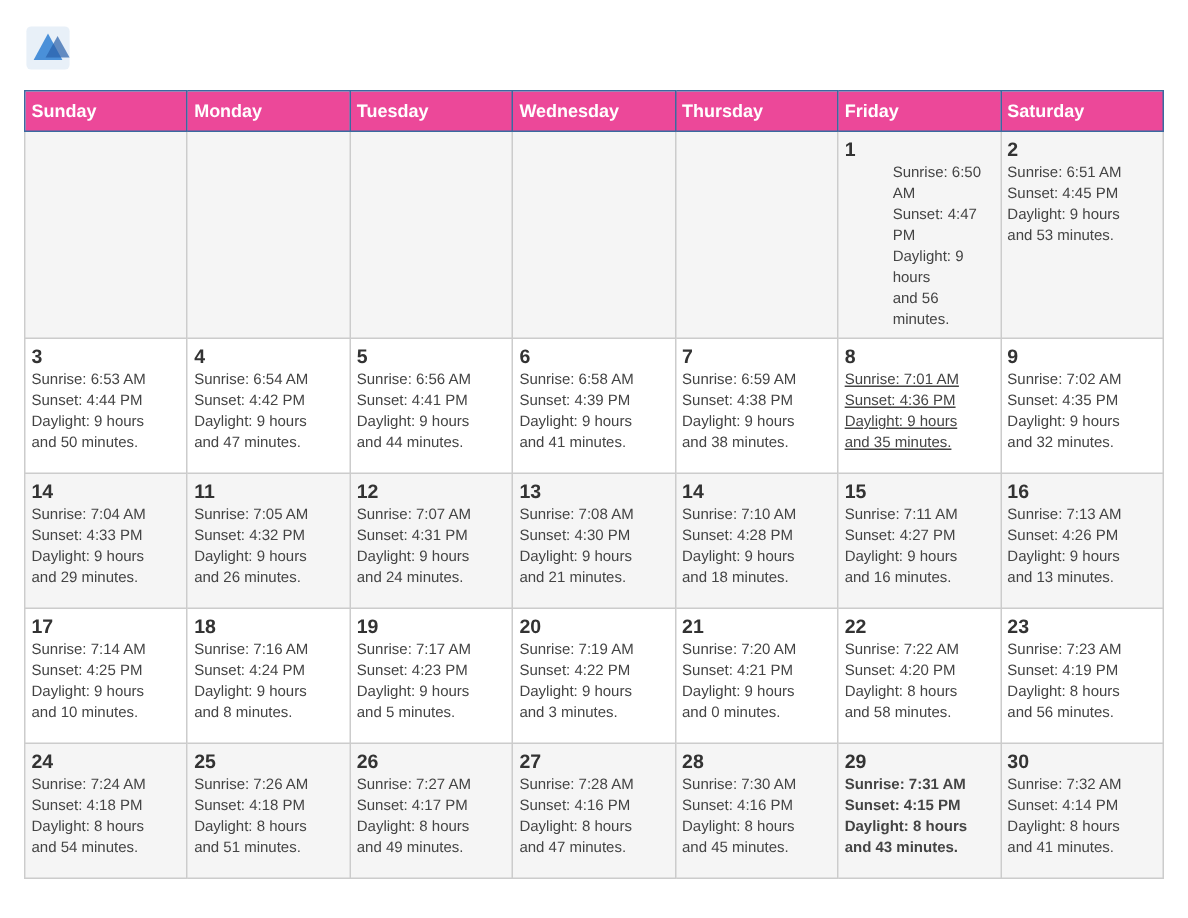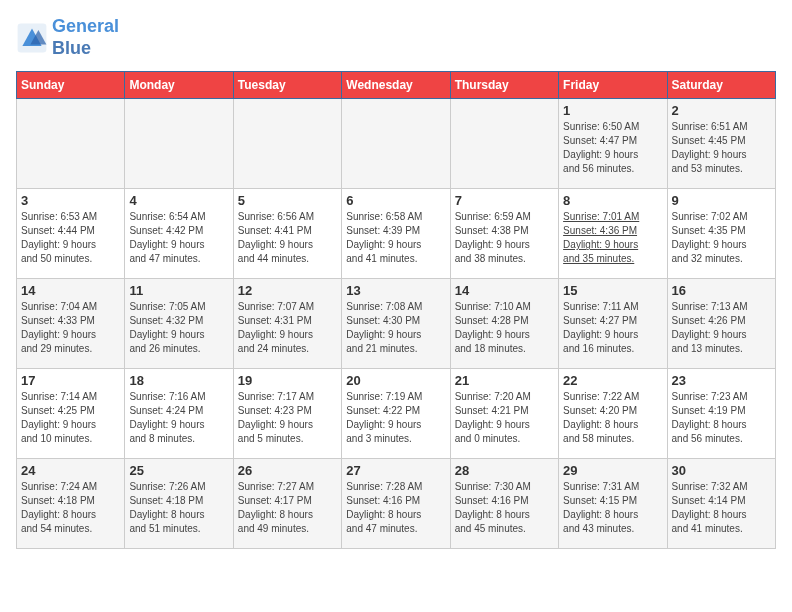--- a/index.html
+++ b/index.html
@@ -41,21 +41,21 @@
     .subtitle {
       font-size: 14px;
       color: #555;
     }
     table {
       width: 100%;
       border-collapse: collapse;
       table-layout: fixed;
     }
     thead tr th {
-      background: #ef4444;
+      background: #ec4899;
       color: #fff;
       font-size: 12px;
       font-weight: bold;
       padding: 6px 4px;
       text-align: left;
       border: 1px solid #3a6aa0;
     }
     tbody tr td {
       vertical-align: top;
       font-size: 10px;
@@ -84,24 +84,20 @@
 </head>
 <body>
 
 <div class="header">
   <div class="logo">
     <svg class="logo-icon" viewBox="0 0 40 40">
       <rect x="2" y="2" width="36" height="36" rx="4" fill="#e8f0f8"></rect>
       <polygon points="20,8 32,30 8,30" fill="#4a90d9"></polygon>
       <polygon points="28,10 38,28 18,28" fill="#2a60a9" opacity="0.7"></polygon>
     </svg>
-    <div class="logo-text">
-      <div><span>General</span></div>
-      <div style="color:#4a7ab5">Blue</div>
-    </div>
   </div>
   <div class="title-block">
     <div class="month-title"></div>
     <div class="subtitle"></div>
   </div>
 </div>
 
 <table>
   <thead>
     <tr>
@@ -116,21 +112,21 @@
   </thead>
   <tbody id="calendar-body">
   <tr>
         <td class="empty"></td>
         <td class="empty"></td>
         <td class="empty"></td>
         <td class="empty"></td>
         <td class="empty"></td>
         <td>
           <div class="day-num">1</div>
-          <div class="day-detail" style="white-space: pre-line;">Sunrise: 6:50 AM
+          <div class="day-detail" style="white-space: pre-line; margin-left: 32px;">Sunrise: 6:50 AM
 Sunset: 4:47 PM
 Daylight: 9 hours
 and 56 minutes.</div>
         </td>
         <td>
           <div class="day-num">2</div>
           <div class="day-detail" style="white-space: pre-line;">Sunrise: 6:51 AM
 Sunset: 4:45 PM
 Daylight: 9 hours
 and 53 minutes.</div>
@@ -320,21 +316,21 @@
         </td>
         <td>
           <div class="day-num">28</div>
           <div class="day-detail" style="white-space: pre-line;">Sunrise: 7:30 AM
 Sunset: 4:16 PM
 Daylight: 8 hours
 and 45 minutes.</div>
         </td>
         <td>
           <div class="day-num">29</div>
-          <div class="day-detail" style="white-space: pre-line;">Sunrise: 7:31 AM
+          <div class="day-detail" style="white-space: pre-line; font-weight: bold;">Sunrise: 7:31 AM
 Sunset: 4:15 PM
 Daylight: 8 hours
 and 43 minutes.</div>
         </td>
         <td>
           <div class="day-num">30</div>
           <div class="day-detail" style="white-space: pre-line;">Sunrise: 7:32 AM
 Sunset: 4:14 PM
 Daylight: 8 hours
 and 41 minutes.</div>

